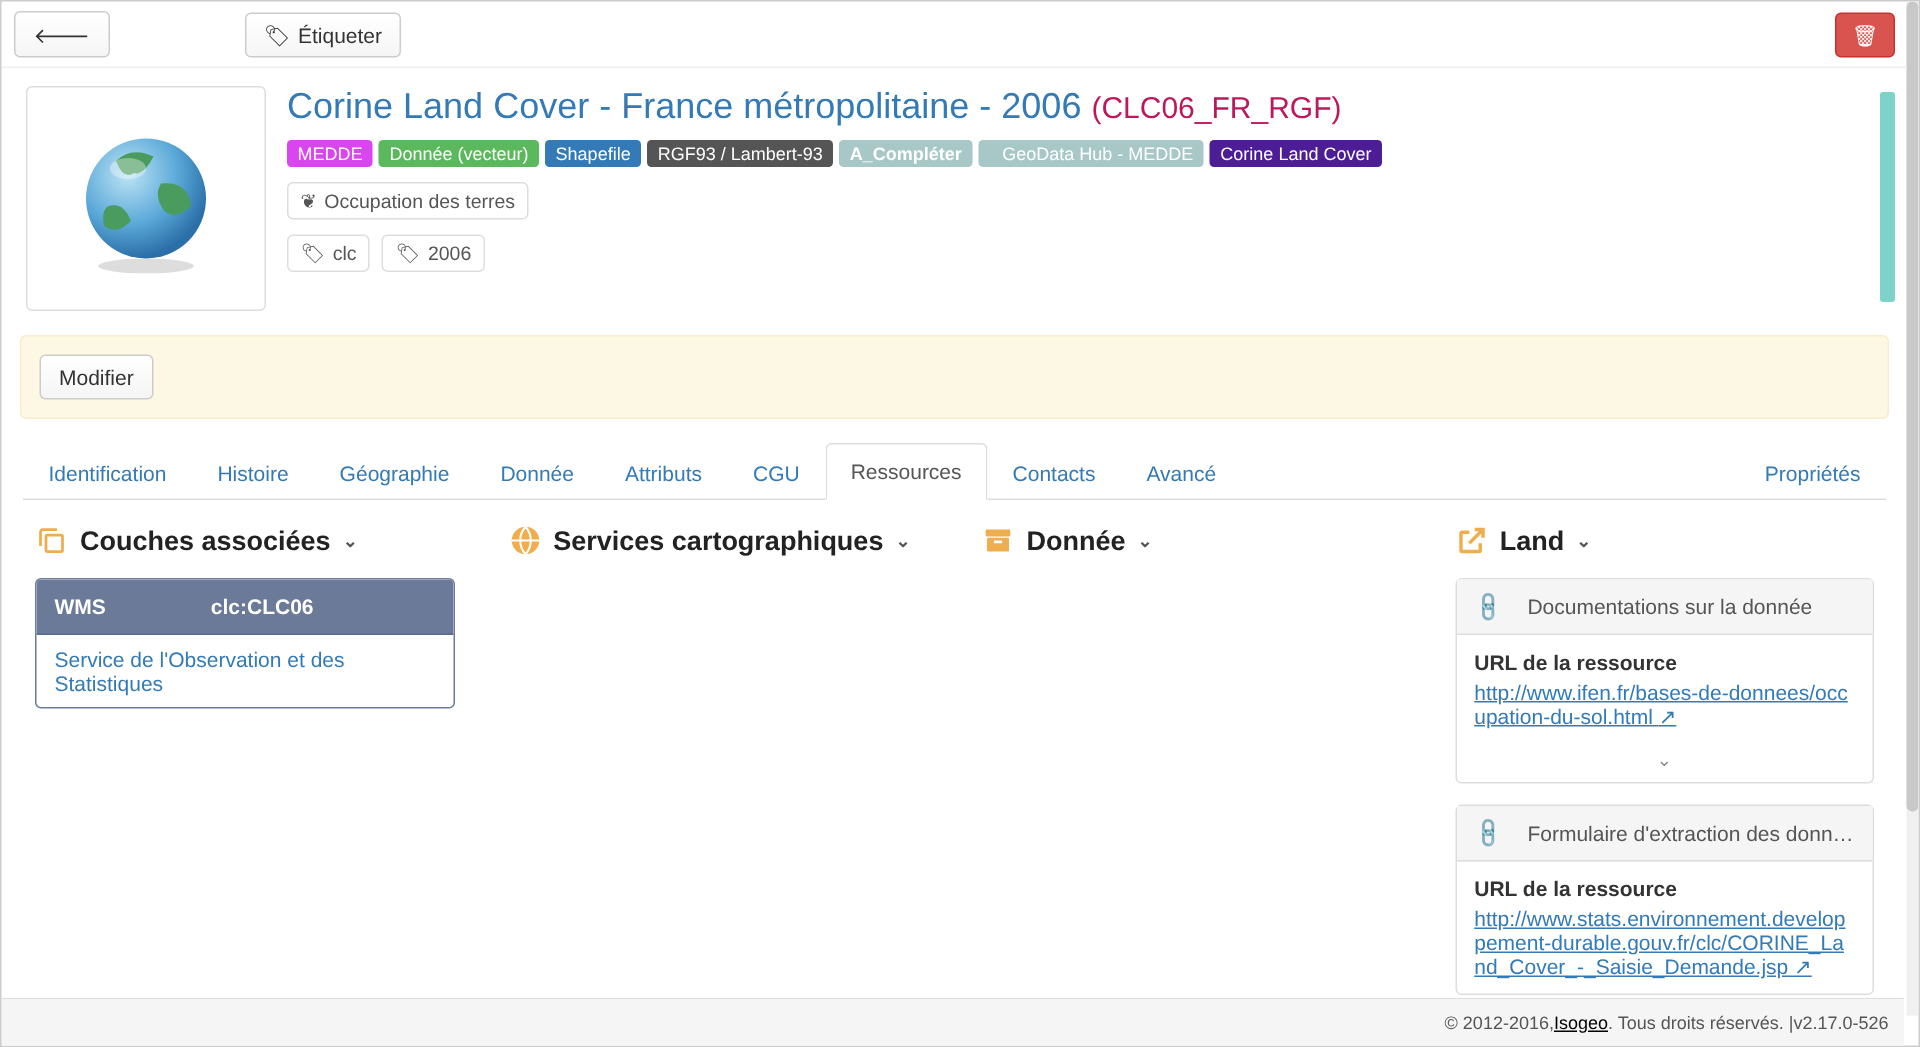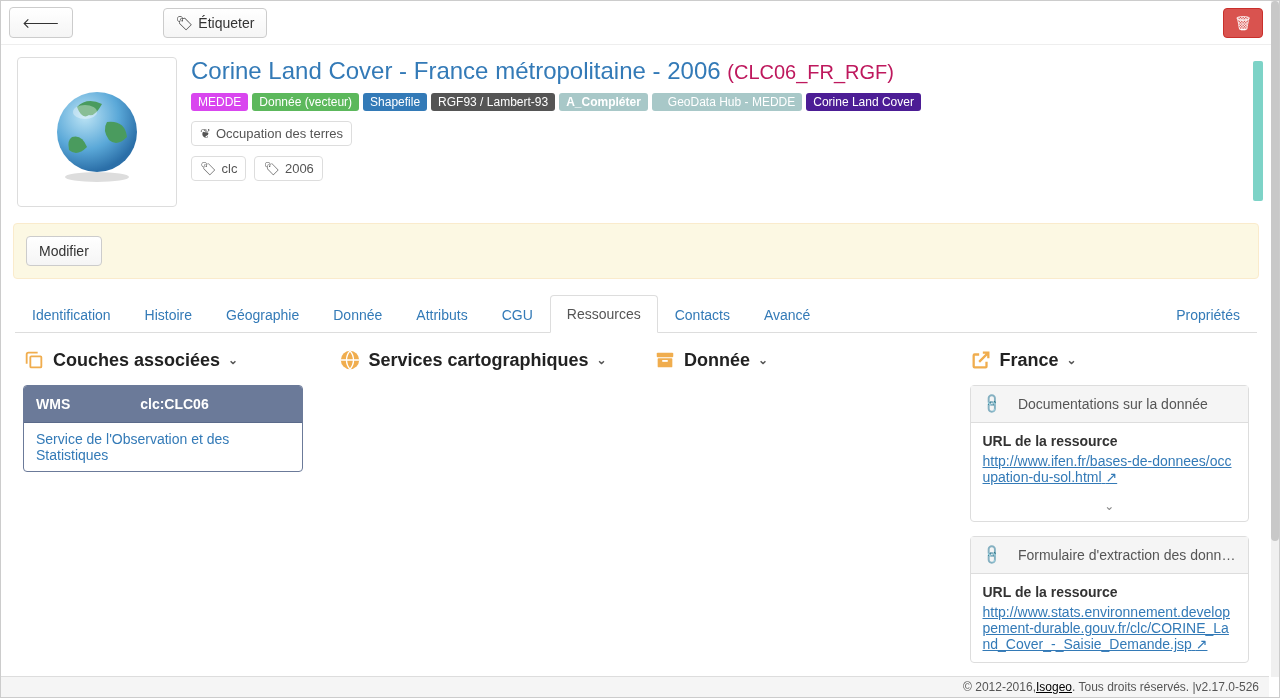--- a/index.html
+++ b/index.html
@@ -39,21 +39,21 @@
 .assoc-label { font-weight: 700; }
 .link { color: #337ab7; text-decoration: none; }
 .link-card { border: 1px solid #ddd; border-radius: 4px; margin-top: 14px; }
 .link-hd { padding: 10px 12px; background: #f5f5f5; border-bottom: 1px solid #ddd; display: flex; align-items: center; gap: 18px; color: #555; font-weight: 400; }
 .link-hd-icon { font-size: 14px; color: #666; transform: rotate(-45deg); display: inline-block; }
 .link-body { padding: 10px 12px; }
 .link-body h5 { font-size: 14px; font-weight: 700; margin-bottom: 4px; }
 .link-body a { color: #337ab7; word-break: break-all; }
 .chev-center { text-align: center; color: #888; padding: 4px 0 8px; font-size: 12px; }
 .ellipsis { white-space: nowrap; overflow: hidden; text-overflow: ellipsis; }
-.footer { position: absolute; bottom: 0; right: 10px; left: 0; height: 21px; background: #f5f5f5; border-top: 1px solid #ddd; font-size: 12px; color: #555; display: flex; justify-content: flex-end; align-items: center; padding: 0 10px; }
+.footer { position: absolute; bottom: 0; right: 10px; left: 0; height: 32px; background: #f5f5f5; border-top: 1px solid #ddd; font-size: 12px; color: #555; display: flex; justify-content: flex-end; align-items: center; padding: 0 10px; }
 .footer a { color: #000000; }
 .scrollbar-fake { position: absolute; top: 0; right: 0; bottom: 20px; width: 8px; background: #f0f0f0; }
 .scrollbar-thumb { position: absolute; top: 0; width: 100%; height: 540px; background: #c8c8c8; border-radius: 4px; }
 svg { display: block; }
 </style>
 </head>
 <body>
 
 <div class="outer-frame">
   <div class="content-scroll">
@@ -197,21 +197,21 @@
         </div>
       </div>
 
       <div class="col">
         <div class="col-header">
           <span class="icon-ext">
             <svg width="22" height="22" viewBox="0 0 24 24" fill="none" stroke="#f0ad4e" stroke-width="2.5">
                 <path d="M14 4 h6 v6 M20 4 L10 14 M18 14 v5 a1 1 0 0 1-1 1 H5 a1 1 0 0 1-1-1 V7 a1 1 0 0 1 1-1 h5"></path>
               </svg>
           </span>
-          <span>France</span>
+          <span>Land</span>
           <span class="chev">⌄</span>
         </div>
 
         <div class="link-card">
           <div class="link-hd">
             <span class="link-hd-icon">🔗</span>
             <span>Documentations sur la donnée</span>
           </div>
           <div class="link-body">
             <h5>URL de la ressource</h5>

